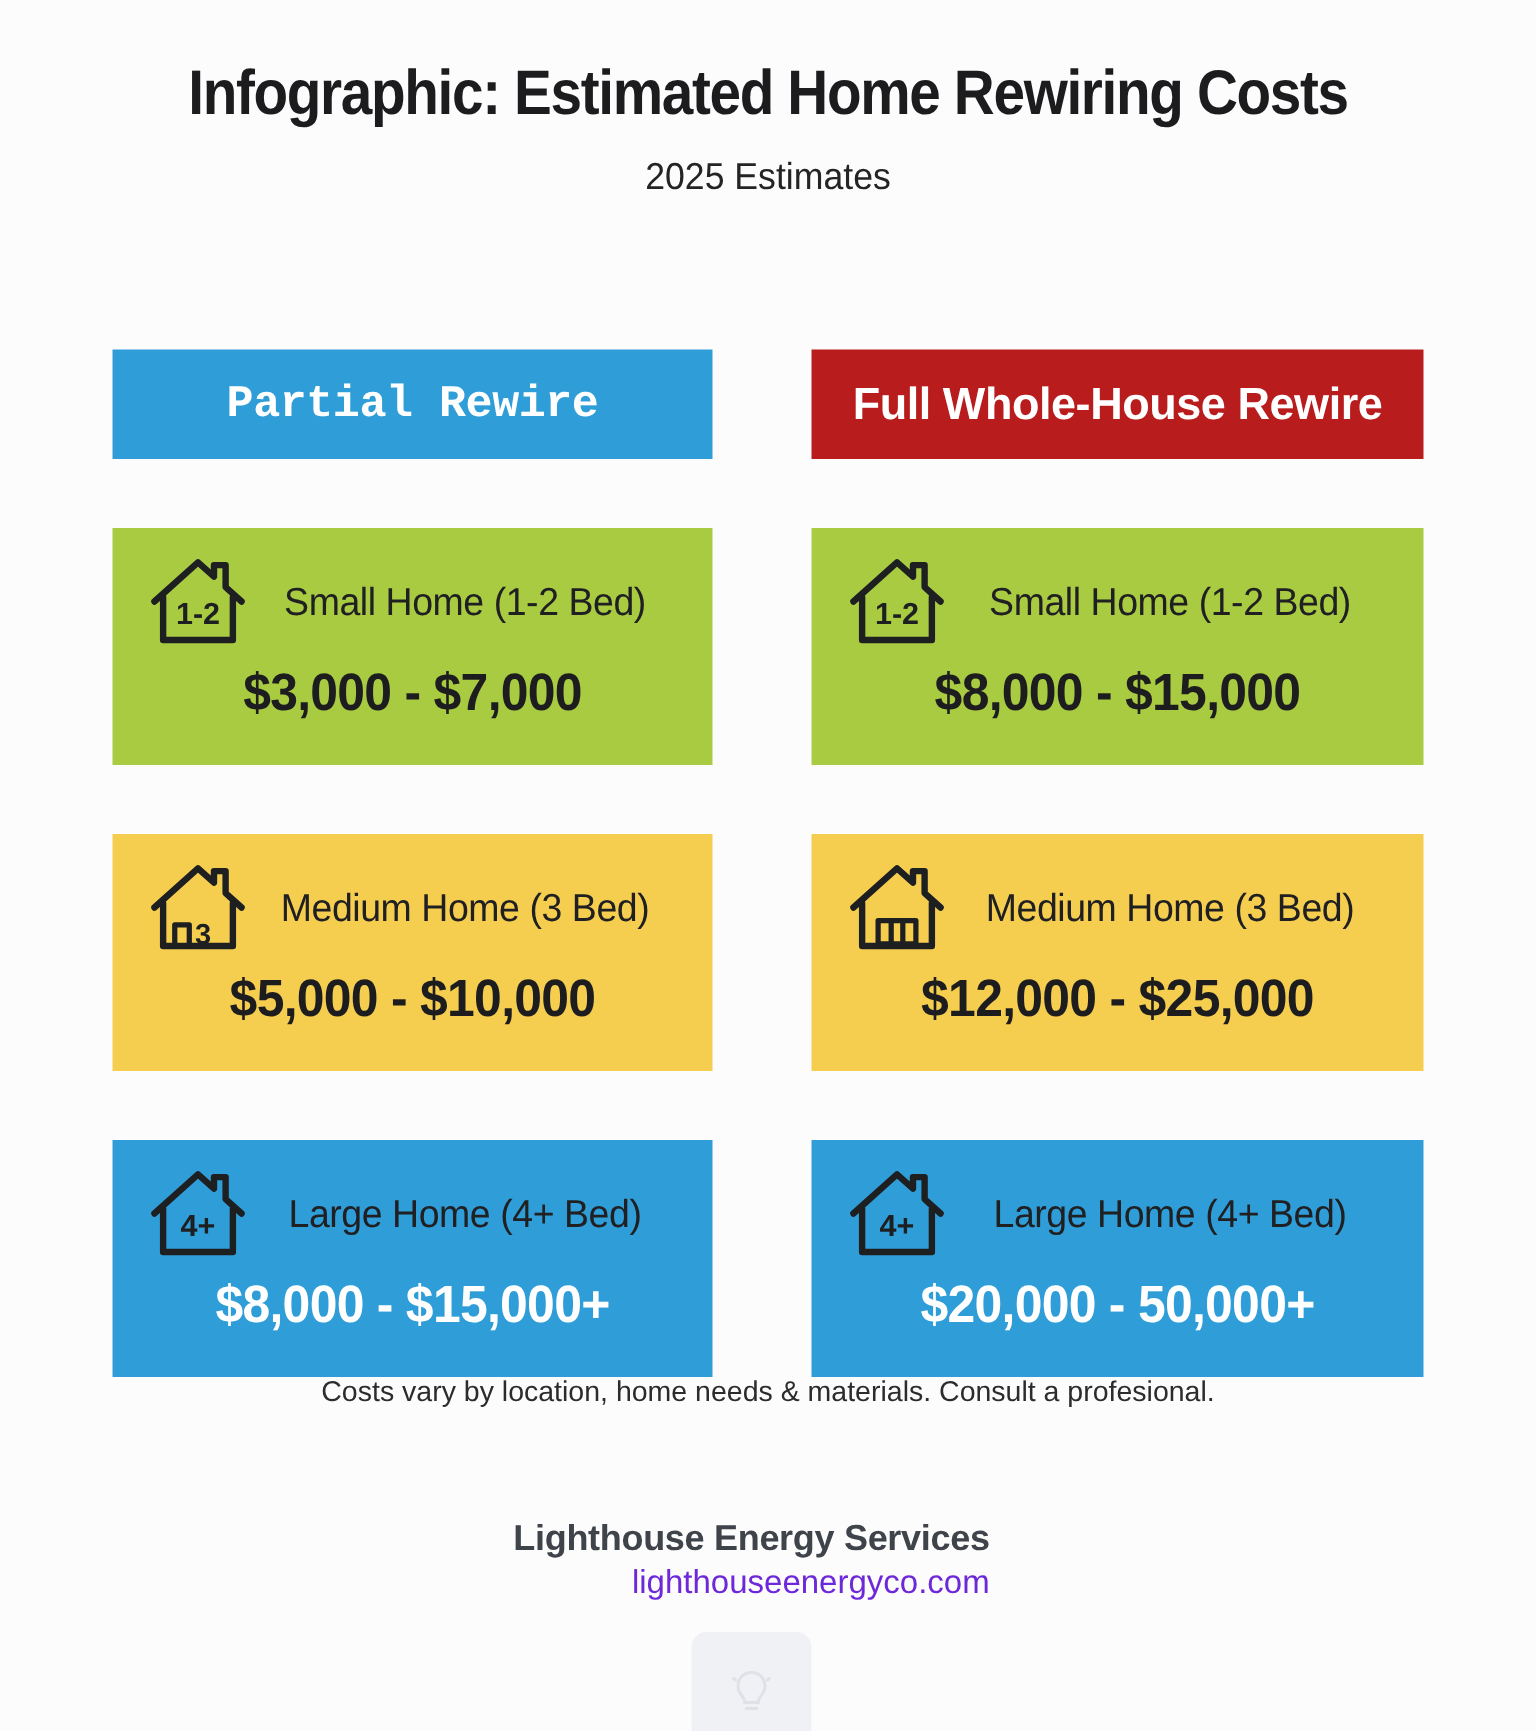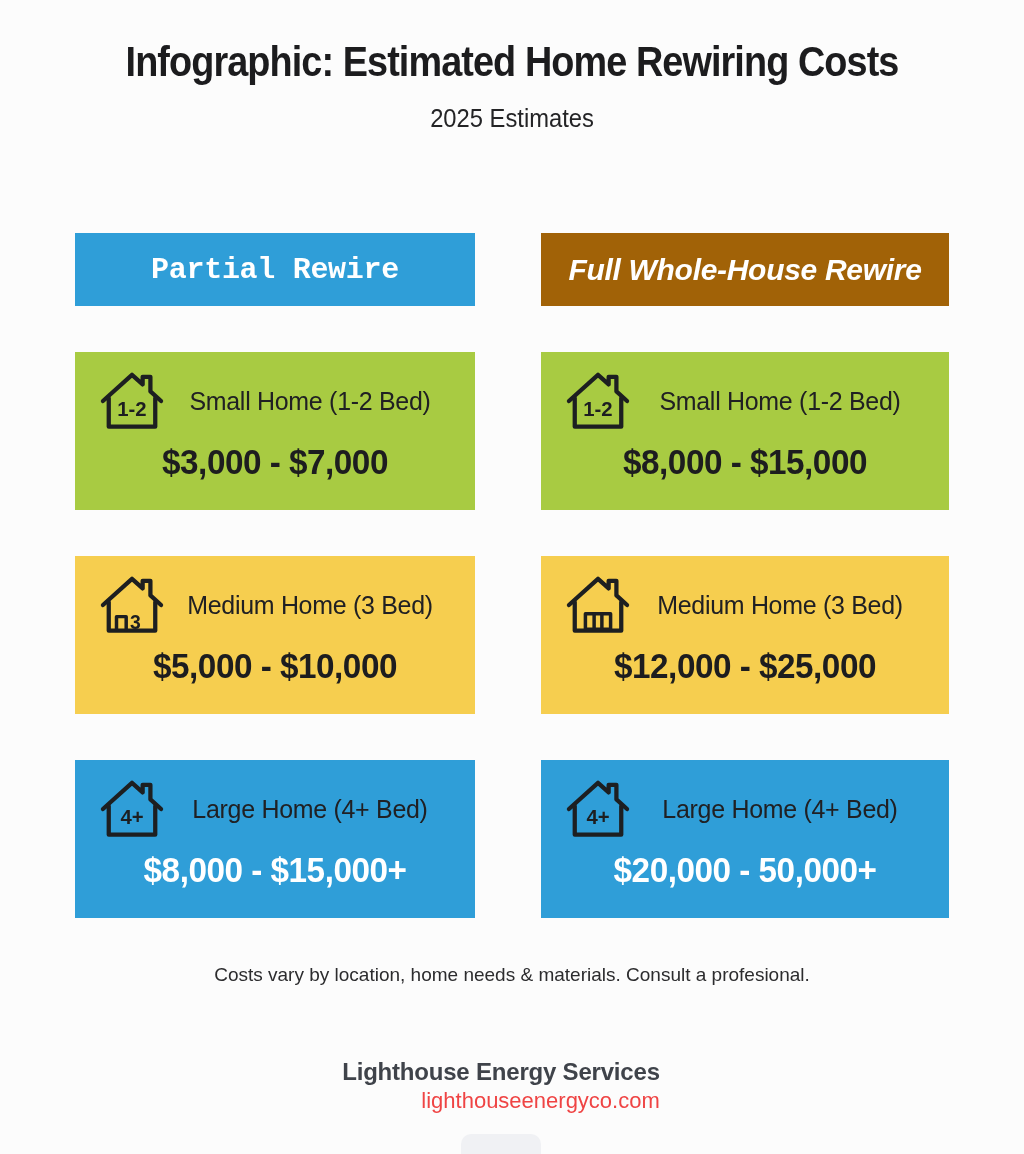--- a/index.html
+++ b/index.html
@@ -40,21 +40,21 @@
   .col-header {
     display: flex;
     align-items: center;
     justify-content: center;
     color: #ffffff;
     font-size: 30px;
     font-weight: bold;
     letter-spacing: -0.3px;
   }
   .col-header--partial { background: #2f9ed8; font-family: Liberation Mono, monospace; }
-  .col-header--full    { background: #a16207; font-style: italic; }
+  .col-header--full    { background: #b91c1c; }
   .card {
     padding: 16px 22px 14px 22px;
     display: flex;
     flex-direction: column;
   }
   .card--green  { background: #a8cb42; }
   .card--yellow { background: #f6ce4f; }
   .card--blue   { background: #2f9ed8; }
   .card-top {
     display: flex;
@@ -90,21 +90,20 @@
     text-align: center;
     font-size: 35px;
     font-weight: bold;
     letter-spacing: -0.5px;
     margin-top: 8px;
     color: #1d1d1f;
     transform: scaleX(.95);
   }
   .card--blue .card-price { color: #ffffff; }
   .footnote {
-    margin-top: 46px;
     text-align: center;
     font-size: 19px;
     color: #2c2c2e;
   }
   .branding {
     display: flex;
     justify-content: flex-end;
     align-items: center;
     margin: 72px 22px 0 0;
     gap: 20px;
@@ -112,21 +111,21 @@
   }
   .branding-text { text-align: right; }
   .branding-name {
     font-size: 24px;
     font-weight: bold;
     color: #3f434a;
     letter-spacing: -0.2px;
   }
   .branding-url {
     font-size: 22px;
-    color: #ef4444;
+    color: #6d28d9;
     margin-top: 2px;
   }
   .logo-box {
     width: 80px;
     height: 80px;
     background: #f0f1f4;
     border-radius: 10px;
     display: flex;
     align-items: center;
     justify-content: center;

